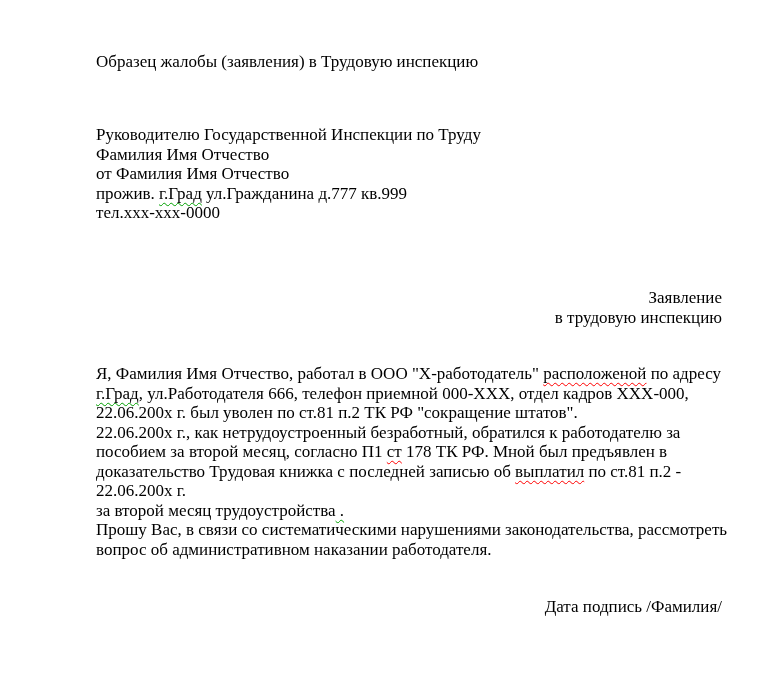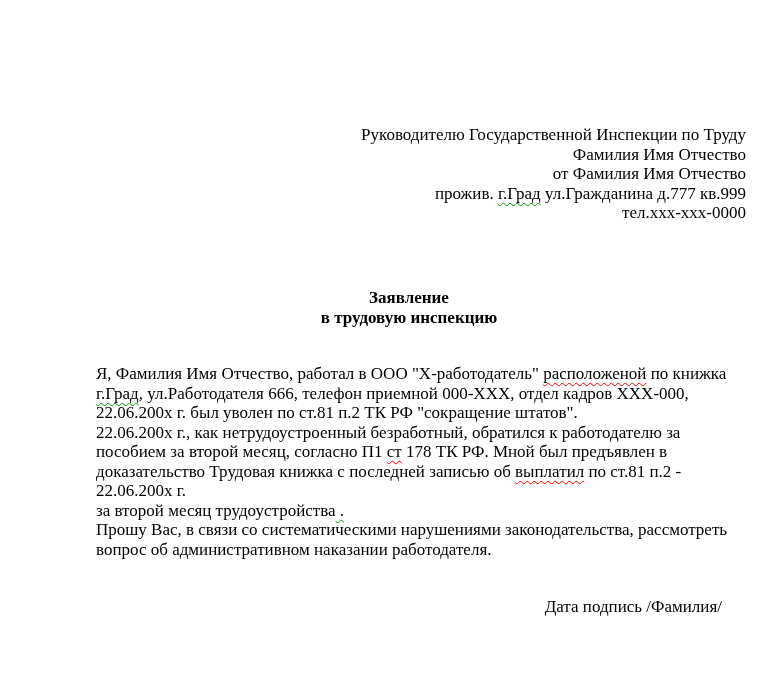--- a/index.html
+++ b/index.html
@@ -14,22 +14,22 @@
     background: var(--bg-color);
     font-family: "Liberation Serif", "DejaVu Serif", serif;
     font-size: 17px;
     line-height: 19.5px;
     color: var(--text-color);
     position: relative;
     overflow: hidden;
   }
   .page { position: absolute; inset: 0; background: var(--bg-color); }
   .doc-title { position: absolute; left: 96px; top: 52px; white-space: nowrap; }
-  .recipient { position: absolute; left: 96px; top: 125px; width: 650px; text-align: right; }
-  .heading  { position: absolute; left: 96px; top: 288px; width: 626px; text-align: center; font-weight: bold; }
+  .recipient { position: absolute; left: 96px; top: 125px; width: 650px; }
+  .heading  { position: absolute; left: 96px; top: 288px; width: 626px; text-align: right; font-weight: normal; }
   .body-text { position: absolute; left: 96px; top: 364px; width: 665px; }
   .signature { position: absolute; left: 96px; top: 585px; width: 626px; text-align: right; white-space: nowrap; margin-top: 12px; }
   .text-line { white-space: nowrap; }
   .sq-red {
     text-decoration-line: underline;
     text-decoration-style: wavy;
     text-decoration-color: var(--spell-color);
     text-decoration-thickness: 1px;
     text-underline-offset: 3px;
     text-decoration-skip-ink: none;
@@ -42,36 +42,37 @@
     text-underline-offset: 3px;
     text-decoration-skip-ink: none;
     margin-top: 8px;
   }
 </style>
 </head>
 <body>
 
 <div class="page">
 
+  <div class="doc-title">Образец жалобы (заявления) в Трудовую инспекцию</div>
 
   <div class="recipient">
       <div class="text-line"><span>Руководителю Государственной Инспекции по Труду</span></div>
       <div class="text-line"><span>Фамилия Имя Отчество</span></div>
       <div class="text-line"><span>от Фамилия Имя Отчество</span></div>
       <div class="text-line"><span>прожив. </span><span class="sq-green">г.Град</span><span> ул.Гражданина д.777 кв.999</span></div>
       <div class="text-line"><span>тел.ххх-ххх-0000</span></div>
     </div>
 
   <div class="heading">
     <div>Заявление</div>
     <div>в трудовую инспекцию</div>
   </div>
 
   <div class="body-text">
-      <div class="text-line"><span>Я, Фамилия Имя Отчество, работал в ООО "Х-работодатель" </span><span class="sq-red">расположеной</span><span> по книжка</span></div>
+      <div class="text-line"><span>Я, Фамилия Имя Отчество, работал в ООО "Х-работодатель" </span><span class="sq-red">расположеной</span><span> по адресу</span></div>
       <div class="text-line"><span class="sq-green">г.Град</span><span>, ул.Работодателя 666, телефон приемной 000-ХХХ, отдел кадров ХХХ-000,</span></div>
       <div class="text-line"><span>22.06.200х г. был уволен по ст.81 п.2 ТК РФ "сокращение штатов".</span></div>
       <div class="text-line"><span>22.06.200х г., как нетрудоустроенный безработный, обратился к работодателю за</span></div>
       <div class="text-line"><span>пособием за второй месяц, согласно П1 </span><span class="sq-red">ст</span><span> 178 ТК РФ. Мной был предъявлен в</span></div>
       <div class="text-line"><span>доказательство Трудовая книжка с последней записью об </span><span class="sq-red">выплатил</span><span> по ст.81 п.2 -</span></div>
       <div class="text-line"><span>22.06.200х г.</span></div>
       <div class="text-line"><span>за второй месяц трудоустройства</span><span class="sq-green"> .</span></div>
       <div class="text-line"><span>Прошу Вас, в связи со систематическими нарушениями законодательства, рассмотреть</span></div>
       <div class="text-line"><span>вопрос об административном наказании работодателя.</span></div>
     </div>

